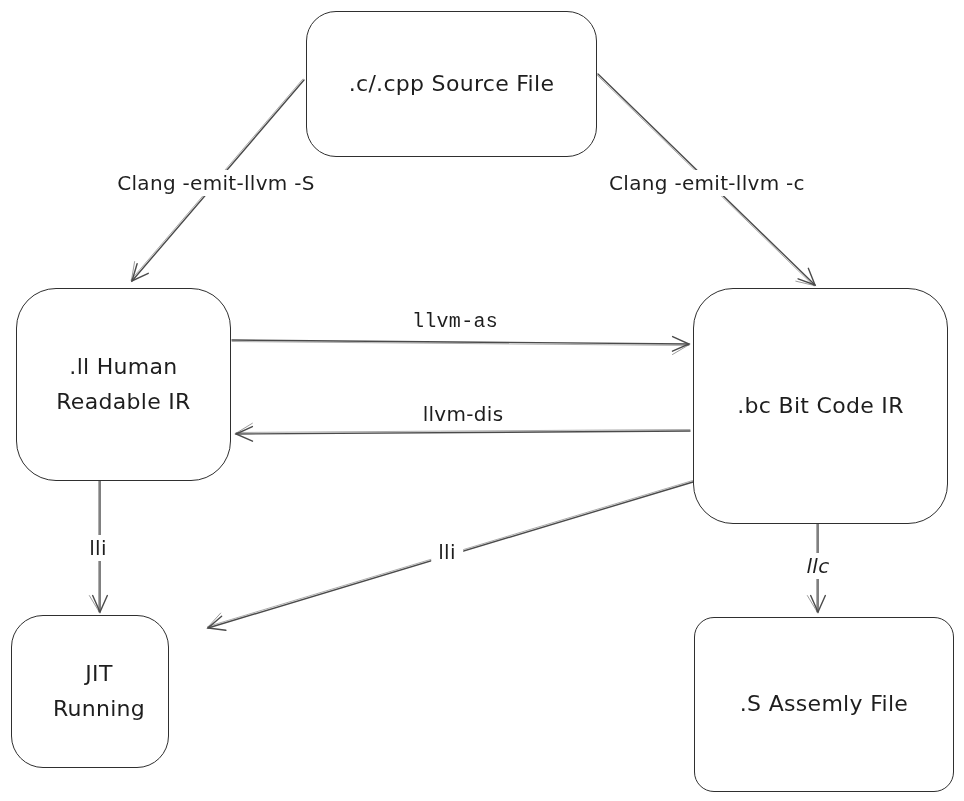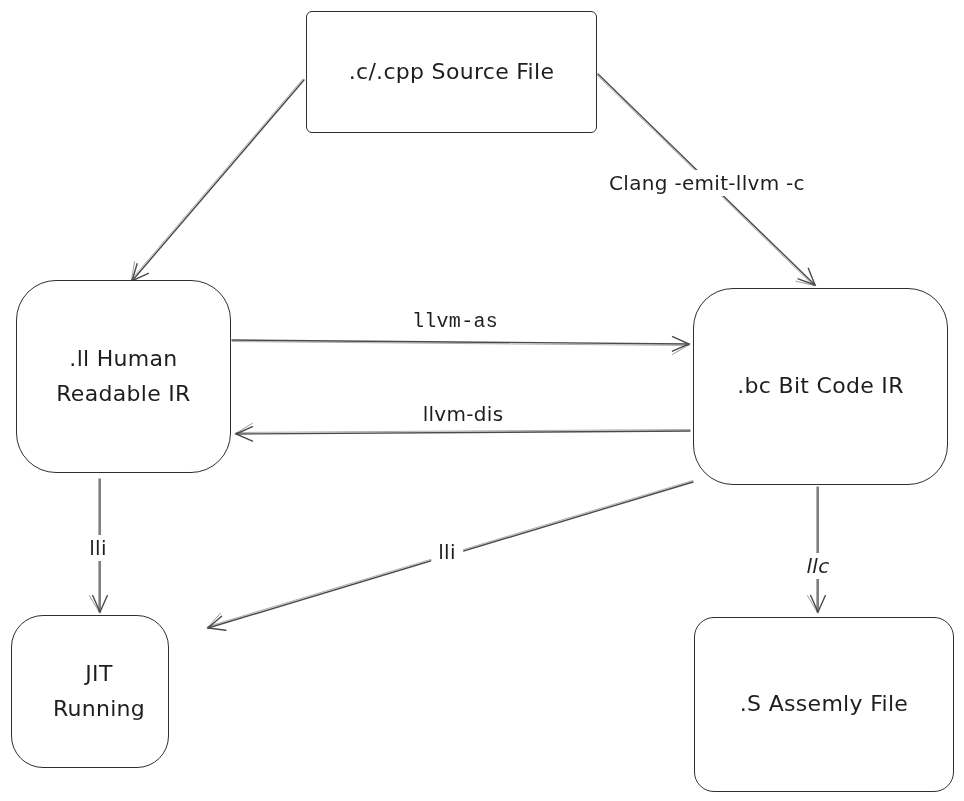--- a/index.html
+++ b/index.html
@@ -25,23 +25,23 @@
     border:1.6px solid var(--node-stroke);
     display:flex;align-items:center;justify-content:center;
     text-align:center;
     font-size:22px;
     letter-spacing:0.3px;
     line-height:1.55;
     box-sizing:border-box;
   }
   .node .node-label{padding:0 10px;}
 
-  #node-source{left:306px;top:11px;width:291px;height:122px;border-radius:6px;}
-  #node-ll{left:16px;top:280px;width:215px;height:193px;border-radius:40px;}
-  #node-bc{left:693px;top:288px;width:255px;height:197px;border-radius:40px;}
+  #node-source{left:306px;top:11px;width:291px;height:146px;border-radius:30px;}
+  #node-ll{left:16px;top:288px;width:215px;height:193px;border-radius:40px;}
+  #node-bc{left:693px;top:288px;width:255px;height:236px;border-radius:40px;}
   #node-jit{left:11px;top:615px;width:158px;height:153px;border-radius:32px;padding-left:18px;}
   #node-asm{left:694px;top:617px;width:260px;height:175px;border-radius:20px;}
 
   .edge-label{
     position:absolute;
     transform:translate(-50%,-50%);
     background:var(--background);
     padding:1px 7px;
     font-size:20px;
     letter-spacing:0.3px;
@@ -121,20 +121,21 @@
   </div>
 
   <div class="node" id="node-jit">
     <span class="node-label">JIT Running</span>
   </div>
 
   <div class="node" id="node-asm">
     <span class="node-label">.S Assemly File</span>
   </div>
 
+  <div class="edge-label" id="label-clang-s">Clang -emit-llvm -S</div>
   <div class="edge-label" id="label-clang-c">Clang -emit-llvm -c</div>
   <div class="edge-label" id="label-llvm-as">llvm-as</div>
   <div class="edge-label" id="label-llvm-dis">llvm-dis</div>
   <div class="edge-label" id="label-lli-left">lli</div>
   <div class="edge-label" id="label-lli-diag">lli</div>
   <div class="edge-label" id="label-llc">llc</div>
 
 </div>
 
 </body></html>

